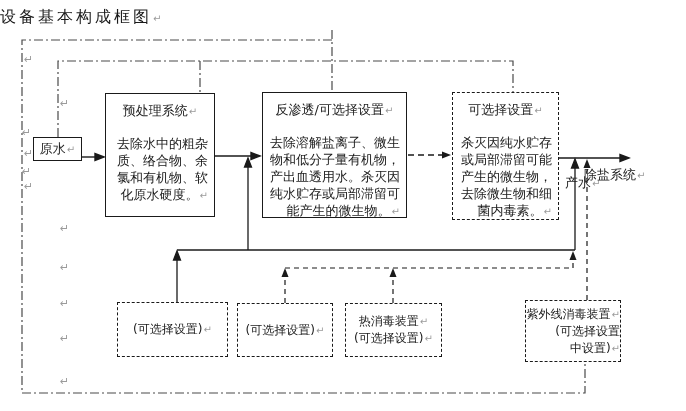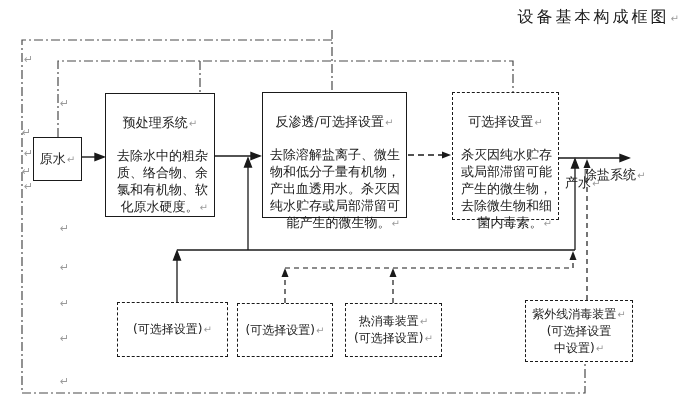--- a/index.html
+++ b/index.html
@@ -1,31 +1,31 @@
 <!DOCTYPE html>
 <html><head>
 <meta charset="utf-8">
 <style>
   html,body { margin:0; padding:0; background:#ffffff; }
   .stage {
     position:relative; width:686px; height:411px; background:#ffffff;
     font-family:"DejaVu Sans", sans-serif; color:#000; overflow:hidden;
   }
   .title {
-    position:absolute; left:0; top:7px; width:682px; text-align:right;
+    position:absolute; left:0; top:7px; width:682px; text-align:left;
     font-size:16px; letter-spacing:3px; color:#1a1a1a;
   }
   svg.wires { position:absolute; left:0; top:0; }
   .box {
     position:absolute; box-sizing:border-box; background:#ffffff;
     border:1.4px solid #1a1a1a; font-size:13px; color:#1a1a1a;
   }
   .box.dashed { border-style:dashed; }
   .center-box { display:flex; align-items:center; justify-content:center; }
-  .sys-box { padding:20px 6px 4px 6px; }
+  .sys-box { padding:8px 6px 4px 6px; }
   .box-title { text-align:center; margin-bottom:15px; white-space:nowrap; }
   .box-body { text-align:right; line-height:17px; word-break:break-all; }
   .small-box {
     display:flex; flex-direction:column; align-items:center; justify-content:center;
     font-size:12px; line-height:17px; text-align:center;
   }
   .flabel { position:absolute; font-size:13px; color:#1a1a1a; white-space:nowrap; }
   .cr { color:#9b9b9b; font-size:10px; padding-left:1px; }
   .mark { position:absolute; color:#9b9b9b; font-size:11px; line-height:11px; }
 </style>
@@ -81,21 +81,21 @@
       <polygon points="393,268 389.5,277 396.5,277"></polygon>
       <polygon points="573,251 569.5,260 576.5,260"></polygon>
       <polygon points="587,159 583.5,168 590.5,168"></polygon>
     </g>
   </svg>
 
   <div class="title">
     <span>设备基本构成框图</span><span class="cr">↵</span>
   </div>
 
-  <div class="box center-box" style="left:33px; top:137px; width:49px; height:44px;">
+  <div class="box center-box" style="left:33px; top:137px; width:49px; height:24px;">
     <span>原水</span>
       <span class="cr">↵</span>
   </div>
 
   <div class="box sys-box" style="left:105px; top:93px; width:110px; height:124px;">
     <div class="box-title"><span>预处理系统</span><span class="cr">↵</span></div>
     <div class="box-body"><span>去除水中的粗杂质、络合物、余氯和有机物、软化原水硬度。</span><span class="cr">↵</span></div>
   </div>
 
   <div class="box sys-box" style="left:262px; top:92px; width:145px; height:126px;">
@@ -121,21 +121,21 @@
 
   <div class="box dashed small-box" style="left:237px; top:303px; width:96px; height:54px;">
     <div><span>(可选择设置)</span><span class="cr">↵</span></div>
   </div>
 
   <div class="box dashed small-box" style="left:345px; top:303px; width:97px; height:54px;">
     <div><span>热消毒装置</span><span class="cr">↵</span></div>
     <div><span>(可选择设置)</span><span class="cr">↵</span></div>
   </div>
 
-  <div class="box dashed small-box" style="left:525px; top:300px; width:108px; height:62px;">
+  <div class="box dashed small-box" style="left:525px; top:300px; width:96px; height:62px;align-items:flex-end;">
     <div><span>紫外线消毒装置</span><span class="cr">↵</span></div>
     <div><span>(可选择设置</span></div>
     <div><span>中设置)</span><span class="cr">↵</span></div>
   </div>
 
   <span class="mark" style="left:24px; top:54px;">↵</span>
   <span class="mark" style="left:22px; top:127px;">↵</span>
   <span class="mark" style="left:24px; top:148px;">↵</span>
   <span class="mark" style="left:22px; top:166px;">↵</span>
   <span class="mark" style="left:24px; top:181px;">↵</span>

